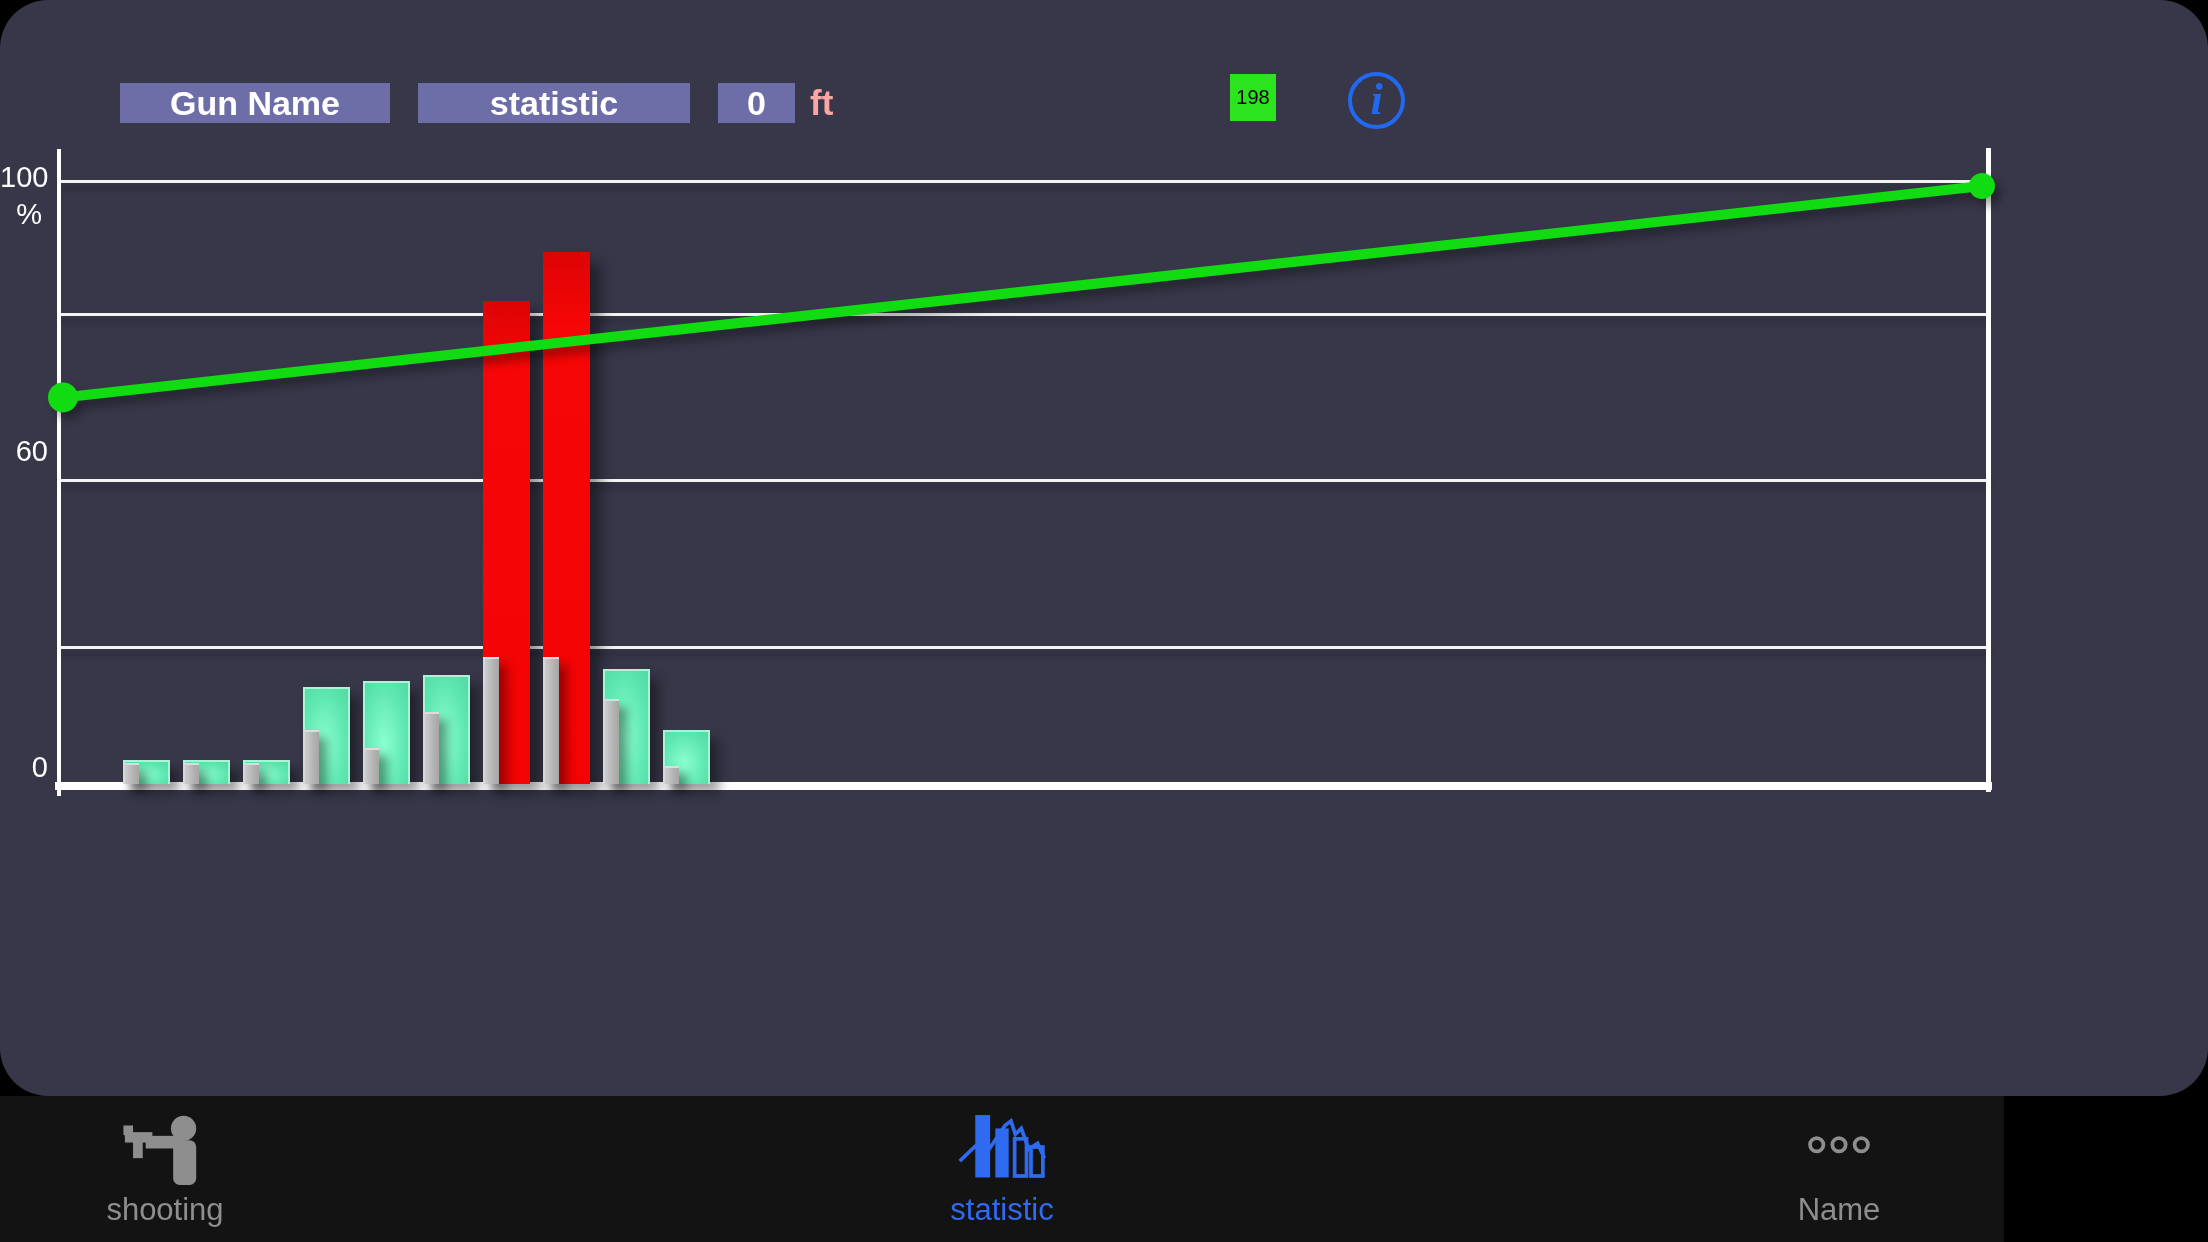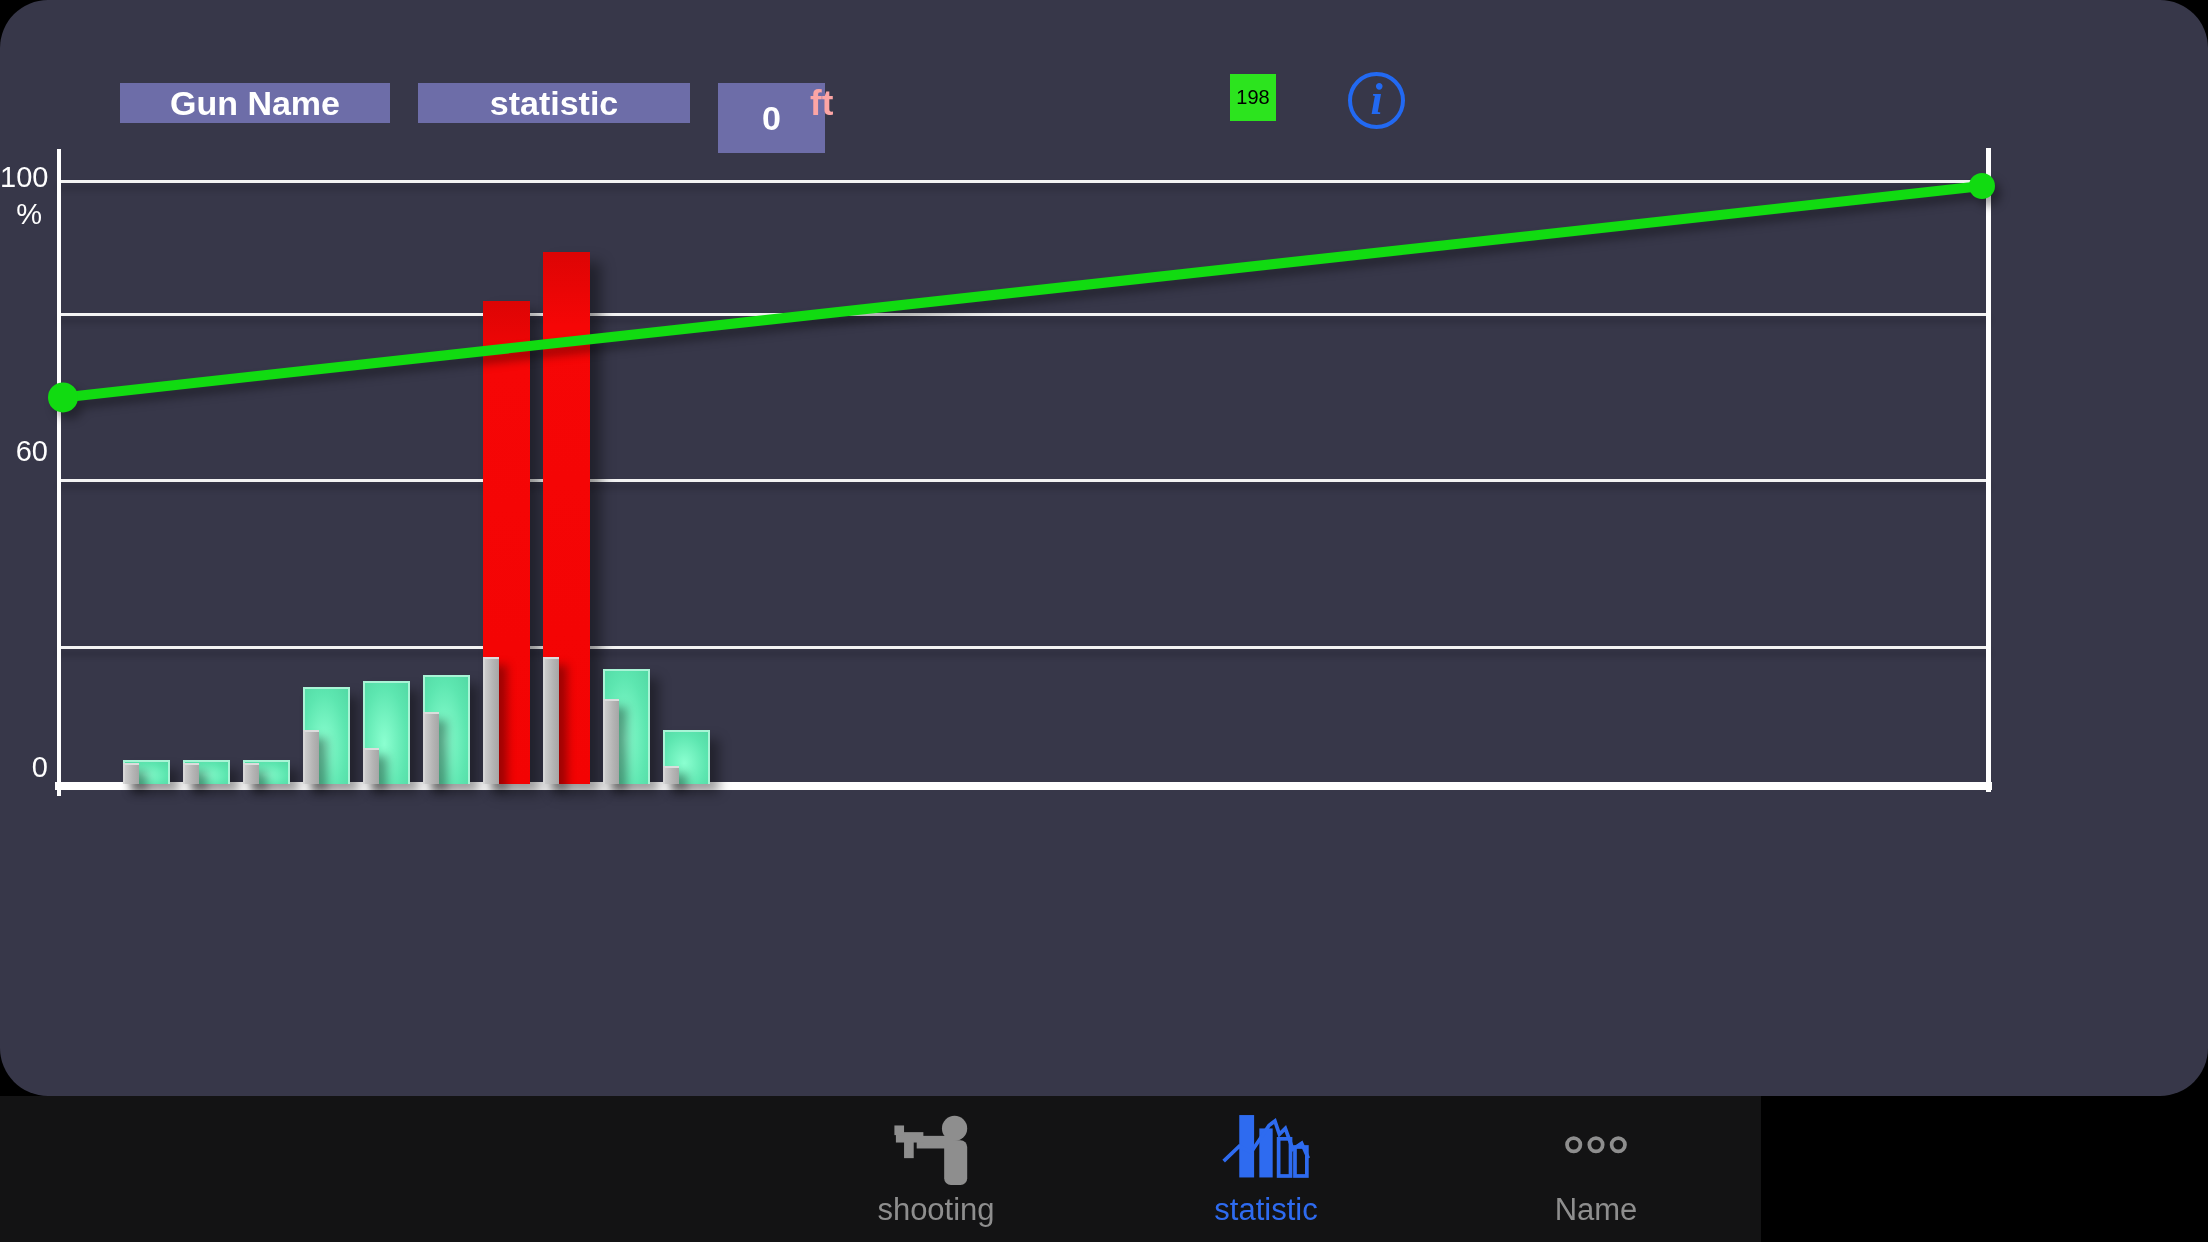--- a/index.html
+++ b/index.html
@@ -5,21 +5,21 @@
   html,body{margin:0;padding:0;background:#000;}
   body{width:2208px;height:1242px;position:relative;overflow:hidden;
        font-family:"Liberation Sans",sans-serif;-webkit-font-smoothing:antialiased;}
   .screen{position:absolute;inset:0;background:#000;}
   
   .content{position:absolute;left:0;top:0;width:2208px;height:1096px;
            background:#373749;border-radius:48px;}
   
   .tb-btn{position:absolute;top:83px;height:40px;background:#6d6da8;border:none;
           color:#fff;font-weight:700;font-size:34px;display:flex;align-items:center;
-          justify-content:center;font-family:"Liberation Sans",sans-serif;padding:15px;}
+          justify-content:center;font-family:"Liberation Sans",sans-serif;padding:0;}
   #gunBtn{left:120px;width:270px;}
   #modeBtn{left:418px;width:272px;}
   #distField{left:718px;width:77px;}
   .unit{position:absolute;left:810px;top:83px;height:40px;display:flex;align-items:center;
         color:#fca5a5;font-weight:700;font-size:35px;}
   .badge{position:absolute;left:1230px;top:74px;width:46px;height:47px;background:#2ce41e;
          color:#000;font-size:20px;display:flex;align-items:center;justify-content:center;}
   .info{position:absolute;left:1348px;top:72px;width:57px;height:57px;border-radius:50%;
         border:4px solid #2269f2;background:transparent;box-sizing:border-box;
         color:#2269f2;font-family:"Liberation Serif",serif;font-style:italic;font-weight:700;
@@ -34,22 +34,22 @@
              border:2px solid #a9f4d6;border-bottom:none;
              box-shadow:9px 9px 11px rgba(0,0,0,.38);}
   .bar.red{background:linear-gradient(180deg,#dd0404 0%,#f60606 14%,#f30303 100%);
            box-shadow:11px 10px 13px rgba(0,0,0,.40);}
   .bar.gray{background:linear-gradient(90deg,#cccccc 0%,#b5b5b5 55%,#a6a6a6 100%);
             border-top:2px solid #dcdcdc;border-left:2px solid #d6d6d6;
             box-shadow:8px 8px 10px rgba(0,0,0,.36);}
   #lineLayer{position:absolute;left:59px;top:149px;overflow:visible;
              filter:drop-shadow(6px 7px 5px rgba(0,0,0,.35));}
   
-  .tabbar{position:absolute;left:0;top:1096px;width:1761px;height:146px;background:#131314;
-          display:flex;justify-content:flex-end;align-items:flex-start;}
+  .tabbar{position:absolute;left:0;top:1096px;width:2004px;height:146px;background:#131314;
+          display:flex;justify-content:space-between;align-items:flex-start;}
   .tab{width:330px;height:146px;display:flex;flex-direction:column;align-items:center;
        justify-content:flex-start;padding-top:10px;box-sizing:border-box;color:#8e8e8e;
        background:none;border:none;cursor:pointer;}
   .tab.active{color:#2e6bf0;}
   .tab svg{width:104px;height:82px;display:block;}
   .tab .tlabel{font-size:31px;margin-top:4px;font-family:"Liberation Sans",sans-serif;}
 </style>
 </head>
 <body>
 

